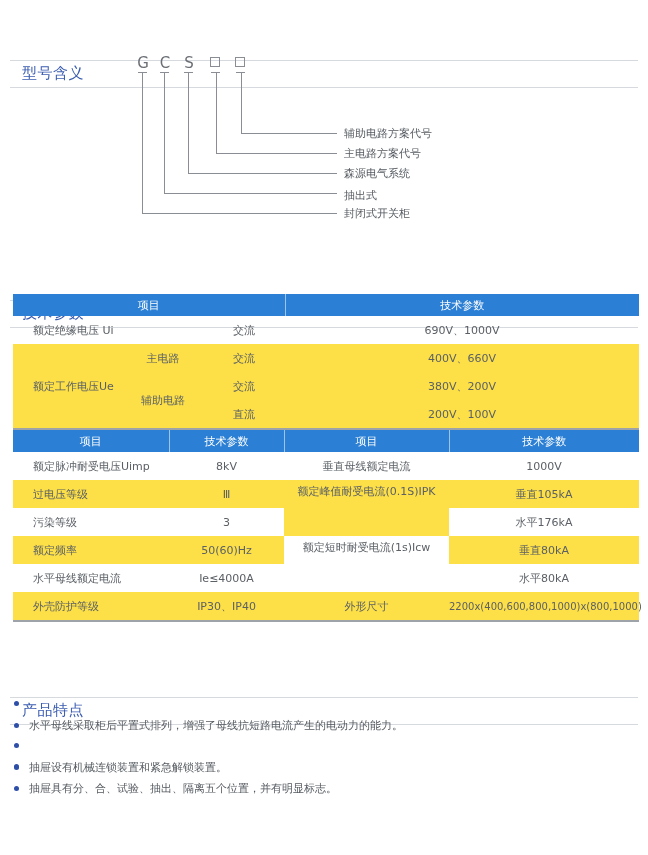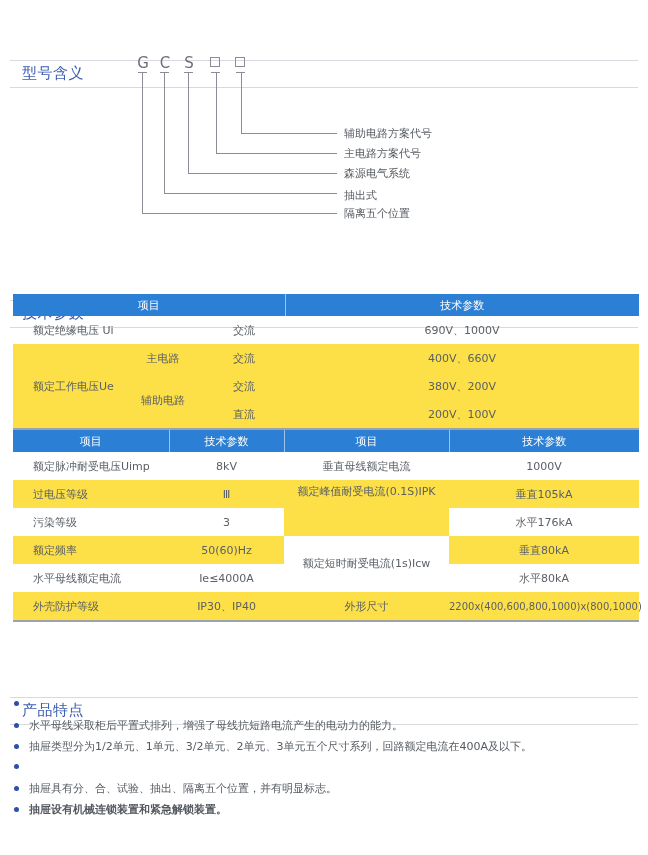--- a/index.html
+++ b/index.html
@@ -90,21 +90,21 @@
   <div class="d-line-h" style="left:241px; top:133px; width:96px;"></div>
   <div class="d-line-h" style="left:216px; top:153px; width:121px;"></div>
   <div class="d-line-h" style="left:188px; top:173px; width:149px;"></div>
   <div class="d-line-h" style="left:164px; top:193px; width:173px;"></div>
   <div class="d-line-h" style="left:142px; top:213px; width:195px;"></div>
 
   <span class="d-label" style="top:126px;">辅助电路方案代号</span>
   <span class="d-label" style="top:146px;">主电路方案代号</span>
   <span class="d-label" style="top:166px;">森源电气系统</span>
   <span class="d-label" style="top:188px;">抽出式</span>
-  <span class="d-label" style="top:206px;">隔离五个位置</span>
+  <span class="d-label" style="top:206px;">封闭式开关柜</span>
 </div>
 
 <div class="section-header" style="top:252px;">
   <span class="section-title">技术参数</span>
 </div>
 
 <table style="left:13px; top:294px; width:626px;" class="t-bottom">
   <colgroup>
       <col style="width:110px">
       <col style="width:80px">
@@ -166,21 +166,21 @@
     <td class="alt">垂直105kA</td>
   </tr>
   <tr>
     <td class="left">污染等级</td>
     <td>3</td>
     <td>水平176kA</td>
   </tr>
   <tr>
     <td class="left alt">额定频率</td>
     <td class="alt">50(60)Hz</td>
-    <td rowspan="2" style="vertical-align:top; padding-top:20px;">额定短时耐受电流(1s)Icw</td>
+    <td rowspan="2" style="vertical-align:top; padding-top:4px;">额定短时耐受电流(1s)Icw</td>
     <td class="alt">垂直80kA</td>
   </tr>
   <tr>
     <td class="left">水平母线额定电流</td>
     <td>Ie≤4000A</td>
     <td>水平80kA</td>
   </tr>
   <tr>
     <td class="left alt">外壳防护等级</td>
     <td class="alt">IP30、IP40</td>
@@ -194,23 +194,23 @@
   <span class="section-title">产品特点</span>
 </div>
 
 <div class="feature" style="top:697px;">
   <span class="bullet"></span>
 </div>
 <div class="feature" style="top:718px;">
   <span class="bullet"></span><span>水平母线采取柜后平置式排列，增强了母线抗短路电流产生的电动力的能力。</span>
 </div>
 <div class="feature" style="top:739px;">
-  <span class="bullet"></span><span>抽屉类型分为1/2单元、1单元、3/2单元、2单元、3单元五个尺寸系列，回路额定电流在400A及以下。</span>
+  <span class="bullet"></span>
 </div>
 <div class="feature" style="top:760px;">
   <span class="bullet"></span>
 </div>
 <div class="feature" style="top:781px;">
   <span class="bullet"></span><span>抽屉具有分、合、试验、抽出、隔离五个位置，并有明显标志。</span>
 </div>
-<div class="feature" style="top:802px;font-weight:bold;">
+<div class="feature" style="top:760px;">
   <span class="bullet"></span><span>抽屉设有机械连锁装置和紧急解锁装置。</span>
 </div>
 
 </body></html>

